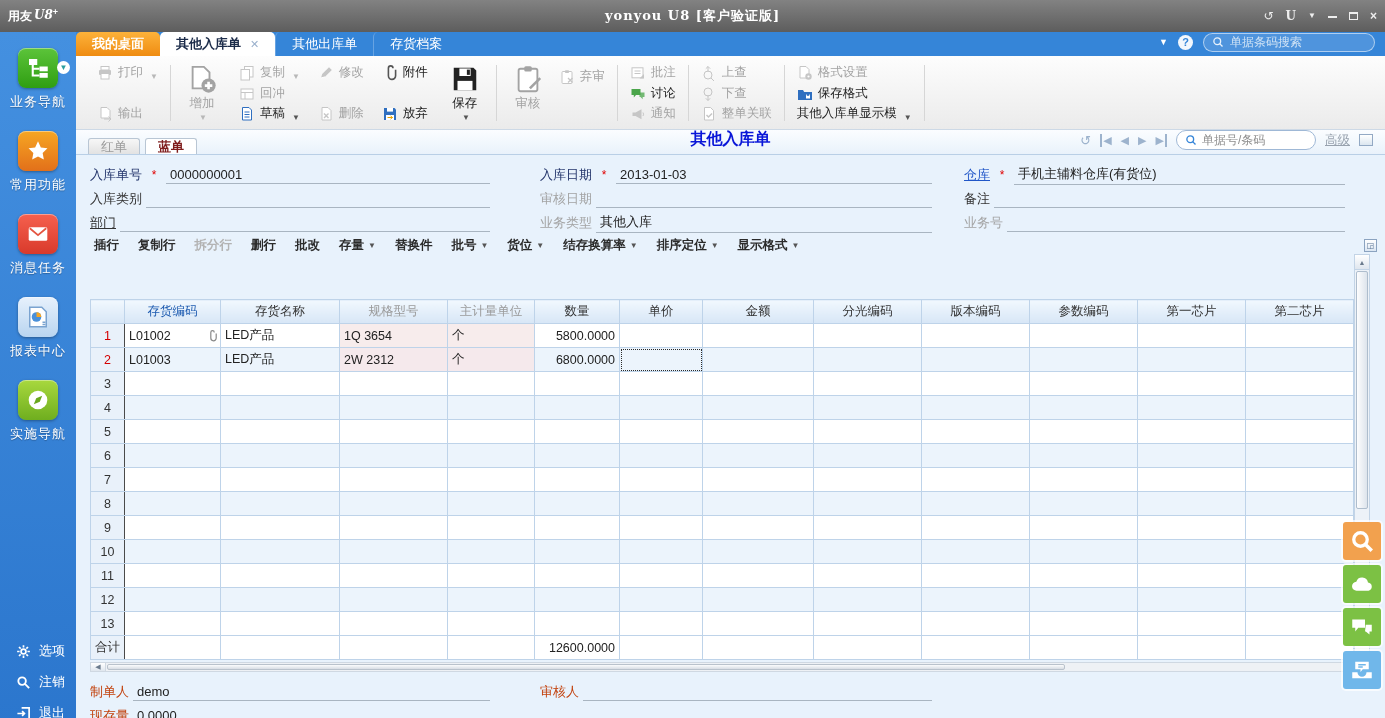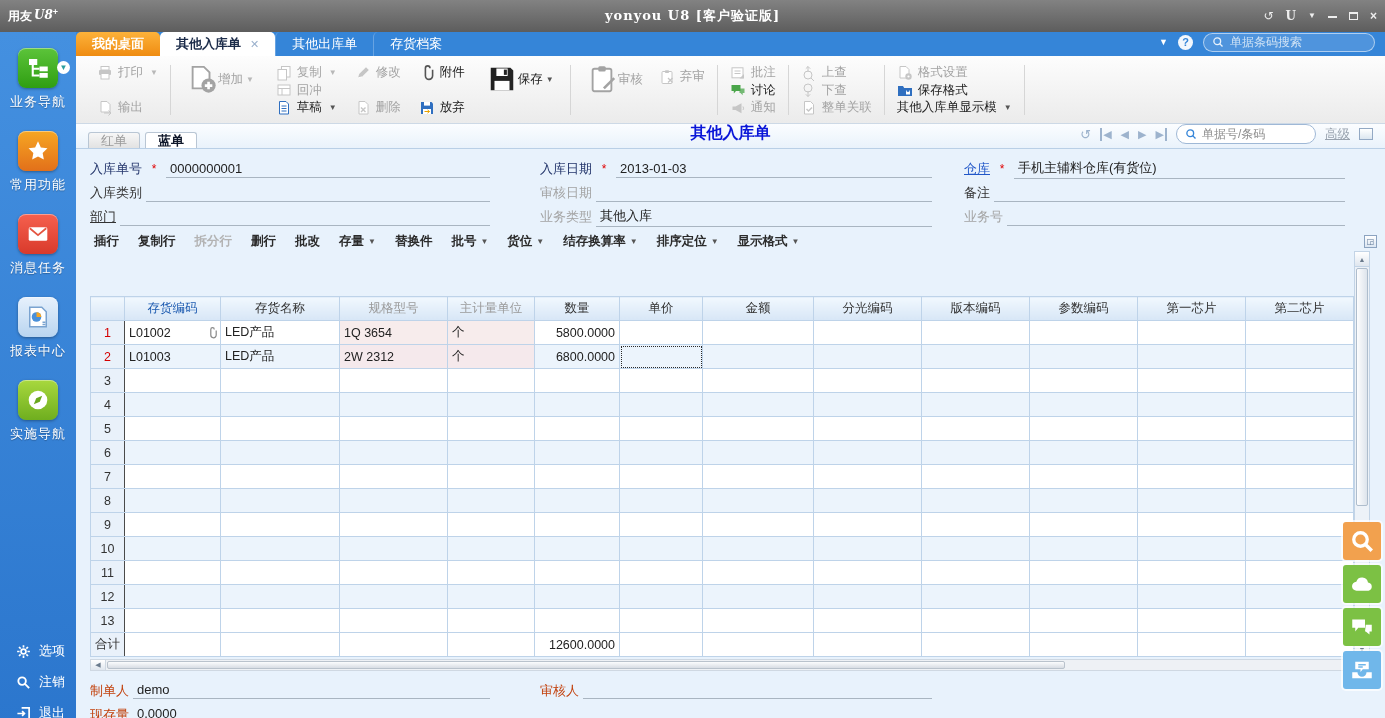--- a/index.html
+++ b/index.html
@@ -43,38 +43,38 @@
   .help-circle{width:15px;height:15px;background:#f2f7fd;color:#3585d8;border-radius:50%;font-weight:bold;font-size:11px;display:flex;align-items:center;justify-content:center;cursor:pointer}
   .tb-search{width:172px;height:19px;border:1px solid rgba(255,255,255,.55);border-radius:10px;background:rgba(255,255,255,.13);display:flex;align-items:center;padding:0 8px;gap:6px}
   .tb-search input{background:transparent;border:none;outline:none;color:#e8f2fc;font-size:12px;width:120px}
   .tb-search input::placeholder{color:#cfe2f5}
 
   
   .toolbar{height:86px;background:linear-gradient(#fdfdfd,#ebebeb);border-bottom:1px solid #cdd9e6;display:flex;align-items:stretch;padding:6px 4px 5px 12px}
   .tgroup{display:flex;flex-direction:column;justify-content:space-between;padding:2px 9px}
   .tgroup.grow{flex-direction:row;align-items:flex-start;gap:12px}
   .tdivider{width:1px;background:#d6d6d6;margin:3px 3px}
-  .titem{display:flex;align-items:center;gap:5px;white-space:nowrap;cursor:pointer;font-size:12.5px}
+  .titem{display:flex;align-items:flex-end;gap:5px;white-space:nowrap;cursor:pointer;font-size:12.5px}
   .titem .ticon,.tbig .ticon{display:inline-flex}
   .titem .ticon{width:16px;height:16px;flex:0 0 16px}
   .titem .ticon svg{width:16px;height:16px}
   .titem.dis{color:#a3a3a3}
   .titem.en{color:#222}
   .caret{font-size:8px;color:#555;margin-left:2px}
   .titem.dis .caret,.tbig.dis .caret{color:#b8b8b8}
-  .tbig{display:flex;flex-direction:row;align-items:center;gap:1px;padding:0 4px;cursor:pointer;font-size:12.5px}
+  .tbig{display:flex;flex-direction:column;align-items:center;gap:1px;padding:0 4px;cursor:pointer;font-size:12.5px}
   .tbig .ticon{width:30px;height:30px}
   .tbig .ticon svg{width:30px;height:30px}
   .tbig.dis{color:#a3a3a3}
 
   
   .docbar{height:28px;display:flex;align-items:flex-end;background:linear-gradient(#fbfdff,#e9f2fb);border-bottom:1px solid #b9cfe6;position:relative;padding:0 12px}
   .doc-tab{height:16px;padding:0 12px;display:flex;align-items:center;margin-right:5px;border:1px solid #b9c6d4;border-bottom:none;border-radius:3px 3px 0 0;cursor:pointer;font-size:13px}
   .doc-tab.red{background:linear-gradient(#f7f7f7,#e2e2e2);color:#9b9b9b}
-  .doc-tab.blue{background:#fff;color:#0f172a;font-weight:bold}
+  .doc-tab.blue{background:#fff;color:#7f1d1d;font-weight:bold}
   .doc-title{position:absolute;left:0;right:0;text-align:center;bottom:4px;color:#0a16d8;font-weight:bold;font-size:16px;pointer-events:none}
   .doc-right{margin-left:auto;display:flex;align-items:center;gap:9px;padding-bottom:4px;color:#93a9c4;z-index:1}
   .nav-ic{cursor:pointer;font-size:11px;color:#9db3cd;display:flex;align-items:center}
   .nav-ic .bar-l{border-left:2px solid #9db3cd;padding-left:1px}
   .nav-ic .bar-r{border-right:2px solid #9db3cd;padding-right:1px}
   .doc-search{width:140px;height:20px;border:1px solid #9fb8d6;border-radius:10px;background:#fff;display:flex;align-items:center;gap:5px;padding:0 8px}
   .doc-search input{border:none;outline:none;font-size:12px;width:95px;color:#444}
   .doc-search input::placeholder{color:#8d8d8d}
   .adv{color:#98a2ae;text-decoration:underline;cursor:pointer;font-size:12.5px}
   .grid-ic{width:14px;height:12px;border:1px solid #93a9c4;background:linear-gradient(#fff,#dce6f0);cursor:pointer}

